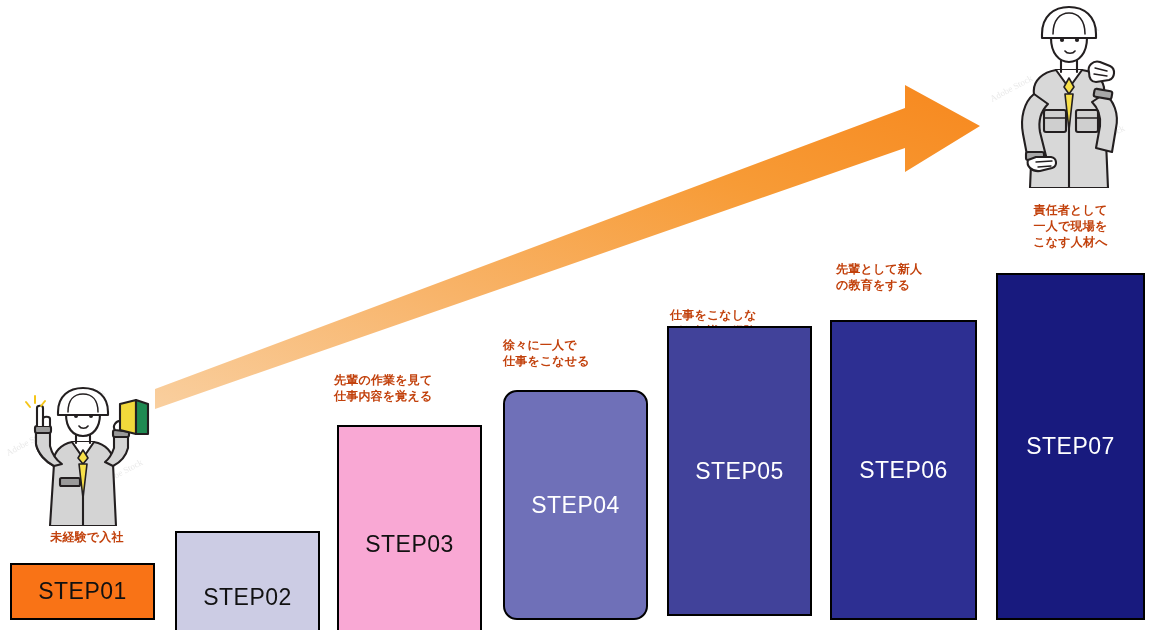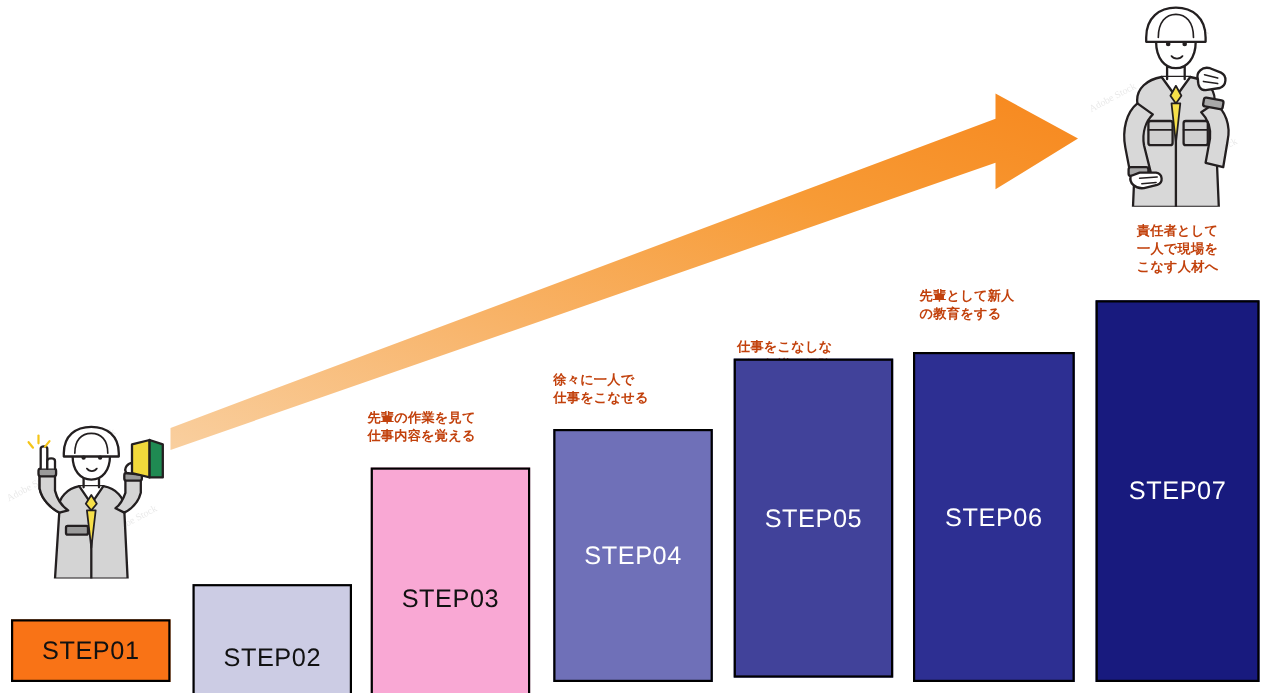--- a/index.html
+++ b/index.html
@@ -169,20 +169,21 @@
       <path d="M40 158 C38 164 44 170 52 169 L64 166 C70 164 69 156 63 155 L48 155 Z" fill="#ffffff"></path>
       <path d="M48 160 L64 159 M50 165 L63 164" stroke-width="1.4"></path>
 
       <rect x="56" y="108" width="22" height="22" rx="2" fill="#cfcfcf"></rect>
       <path d="M56 116 L78 116" stroke-width="1.6"></path>
       <rect x="88" y="108" width="22" height="22" rx="2" fill="#cfcfcf"></rect>
       <path d="M88 116 L110 116" stroke-width="1.6"></path>
     </g>
   </svg>
 
+  <div class="caption center" style="left:22px; top:530px; width:130px;">未経験で入社</div>
 
 
   <div class="caption" style="left:334px; top:373px; width:170px;">先輩の作業を見て
 仕事内容を覚える</div>
 
   <div class="caption" style="left:503px; top:338px; width:165px;">徐々に一人で
 仕事をこなせる</div>
 
   <div class="caption" style="left:670px; top:308px; width:160px;">仕事をこなしな
 がら知識と経験
@@ -200,21 +201,21 @@
   </div>
 
   <div class="bar" style="left:175px; top:531px; width:145px; height:132px; background:#ccccE4;">
     <span class="bar-label" style="color:#111111;">STEP02</span>
   </div>
 
   <div class="bar" style="left:337px; top:425px; width:145px; height:238px; background:#f9a8d4;">
     <span class="bar-label" style="color:#111111;">STEP03</span>
   </div>
 
-  <div class="bar" style="left:503px; top:390px; width:145px; height:230px; background:#6f70b8;">
+  <div class="bar" style="left:503px; top:390px; width:145px; height:230px; background:#6f70b8;border-radius:14px;">
     <span class="bar-label" style="color:#ffffff;">STEP04</span>
   </div>
 
   <div class="bar" style="left:667px; top:326px; width:145px; height:290px; background:#41429a;">
     <span class="bar-label" style="color:#ffffff;">STEP05</span>
   </div>
 
   <div class="bar" style="left:830px; top:320px; width:147px; height:300px; background:#2d2f92;">
     <span class="bar-label" style="color:#ffffff;text-align:right;">STEP06</span>
   </div>

